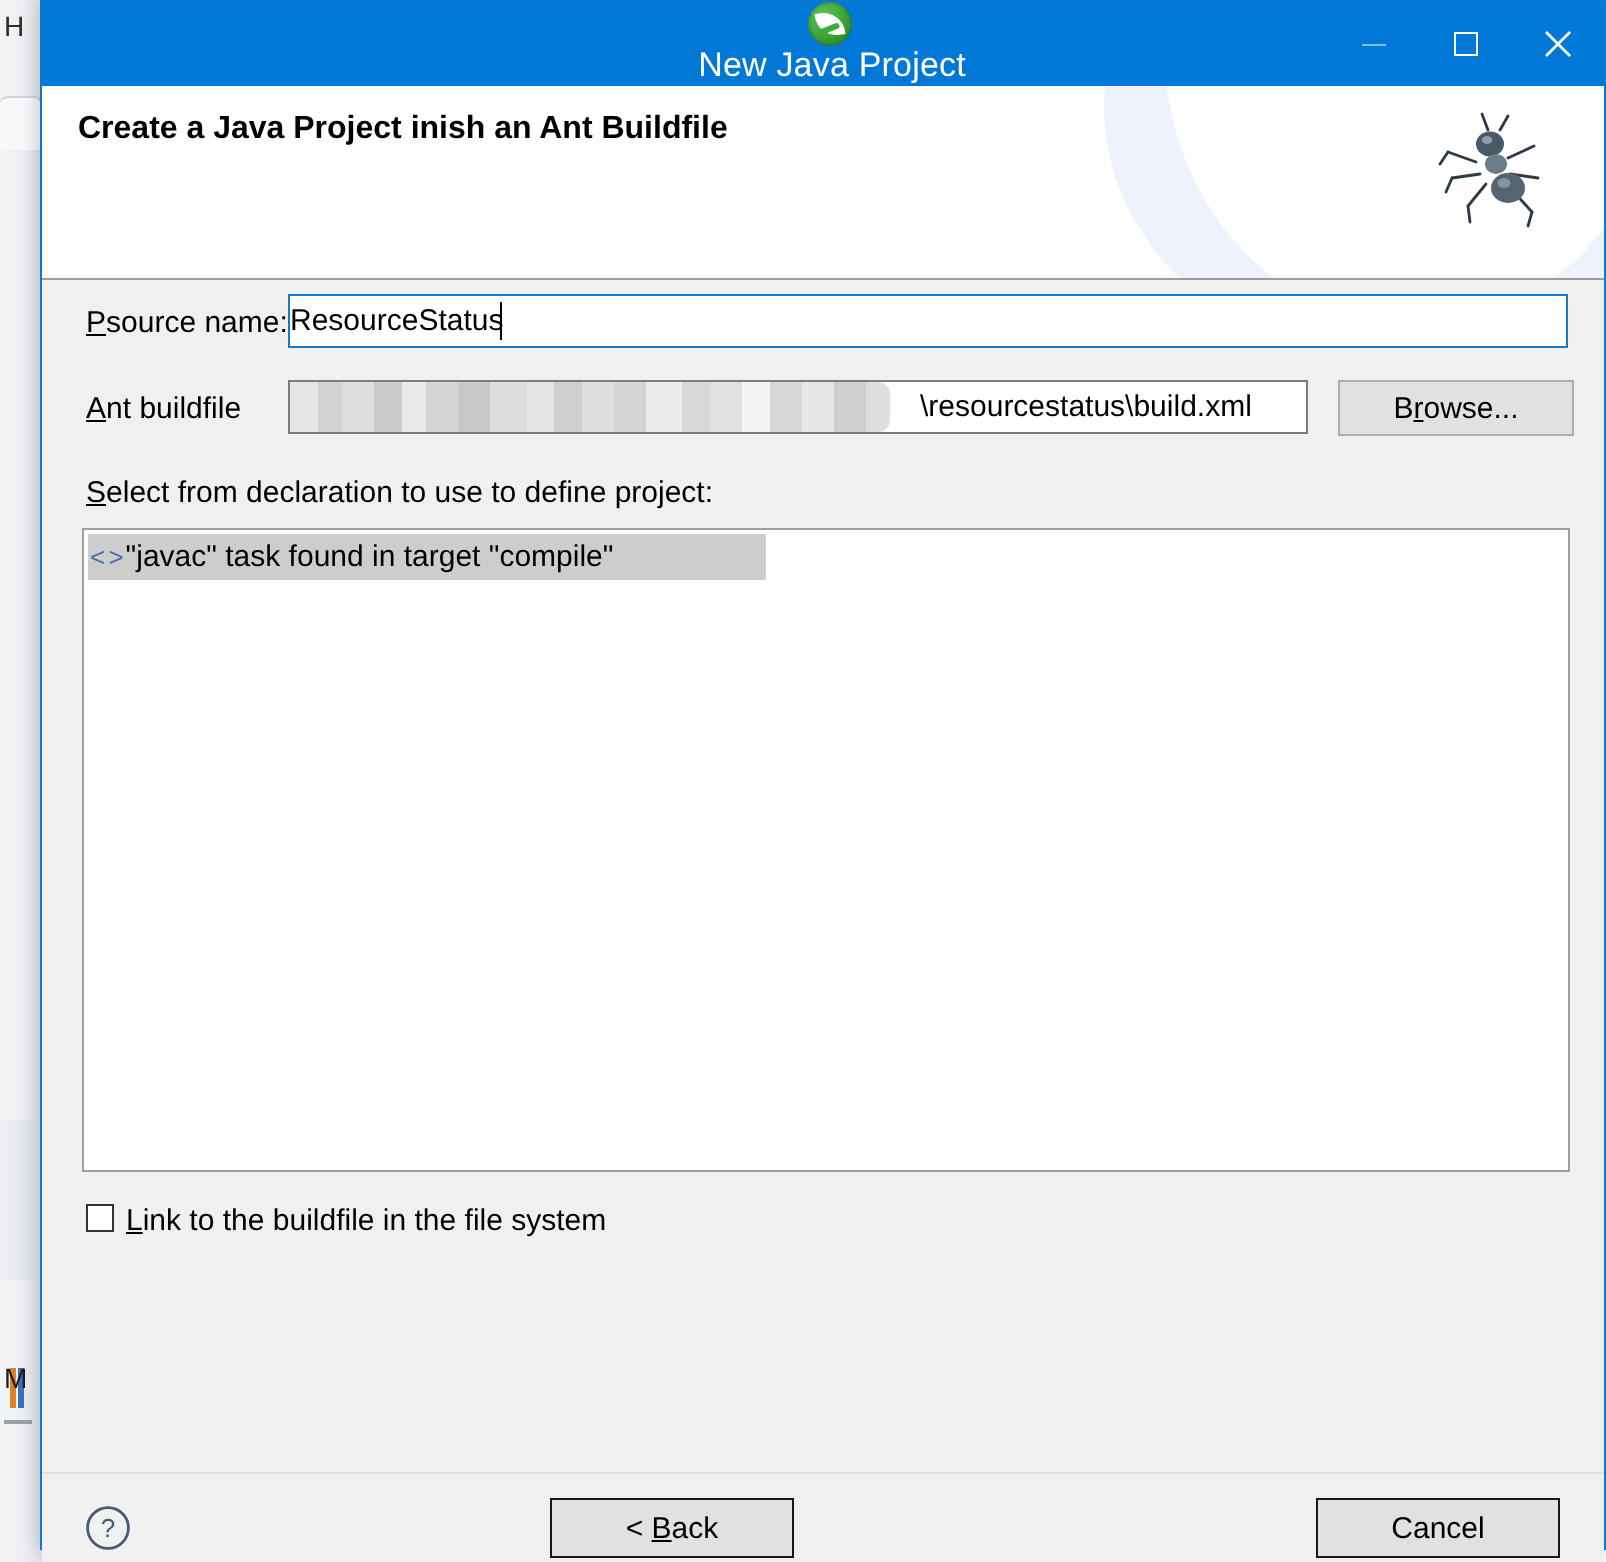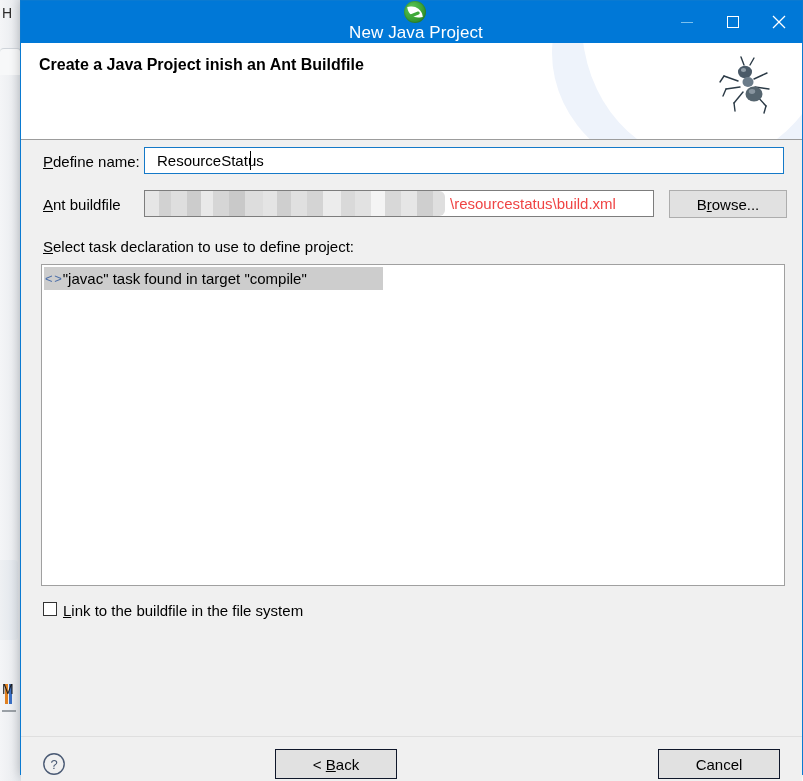--- a/index.html
+++ b/index.html
@@ -214,21 +214,21 @@
   }
   #input-projname {
     position: absolute;
     left: 123px; top: 7px;
     width: 640px; height: 27px;
     border: 1px solid #1479c8;
     background: #ffffff;
     box-sizing: border-box;
     font-size: 15px;
     color: #000000;
-    padding: 0 12px;
+    padding: 0 0;
     line-height: 25px;
     font-family: "Liberation Sans", sans-serif;
     outline: none;
   }
   #caret {
     position: absolute;
     left: 229px; top: 11px;
     width: 1px; height: 19px;
     background: #000000;
   }
@@ -261,23 +261,23 @@
         #e4e4e4 118px,#e4e4e4 132px,#cfcfcf 132px,#cfcfcf 146px,
         #e0e0e0 146px,#e0e0e0 162px,#d4d4d4 162px,#d4d4d4 178px,
         #ececec 178px,#ececec 196px,#d9d9d9 196px,#d9d9d9 210px,
         #e2e2e2 210px,#e2e2e2 226px,#f4f4f4 226px,#f4f4f4 240px,
         #d8d8d8 240px,#d8d8d8 256px,#e6e6e6 256px,#e6e6e6 272px,
         #cfcfcf 272px,#cfcfcf 288px,#dfdfdf 288px,#dfdfdf 300px);
     border-radius: 0 6px 6px 0;
   }
   #buildfile-text {
     font-size: 15px;
-    color: #ef4444;
-    white-space: nowrap;
-    padding-left: 5px;
+    color: #000000;
+    white-space: nowrap;
+    padding-left: 15px;
   }
   #btn-browse {
     position: absolute;
     left: 648px; top: 50px;
     width: 118px; height: 28px;
     background: #e1e1e1;
     border: 1px solid #adadad;
     box-sizing: border-box;
     font-size: 15px;
     color: #000000;
@@ -442,38 +442,38 @@
         <ellipse cx="34" cy="31" rx="5.5" ry="5" fill="#6b7c8a"></ellipse>
         <ellipse cx="40" cy="43" rx="8.5" ry="7.5" fill="#55656f"></ellipse>
         <ellipse cx="29.5" cy="19" rx="2.6" ry="2" fill="#aab6bf" opacity="0.75"></ellipse>
         <ellipse cx="38" cy="40.5" rx="3.2" ry="2.4" fill="#aab6bf" opacity="0.6"></ellipse>
       </svg>
     </div>
 
     <div id="content">
 
       <div class="lbl" id="lbl-projname">
-        <span class="ul">P</span><span>define name:</span>
+        <span class="ul">P</span><span>source name:</span>
       </div>
       <input id="input-projname" readonly="" value="ResourceStatus" style="">
       <div id="caret"></div>
 
       <div class="lbl" id="lbl-buildfile">
         <span class="ul">A</span><span>nt buildfile</span>
       </div>
       <div id="input-buildfile">
         <div id="mosaic"></div>
         <div id="buildfile-text">\resourcestatus\build.xml</div>
       </div>
       <div id="btn-browse">
         <span>B<span class="ul">r</span>owse...</span>
       </div>
 
       <div class="lbl" id="lbl-select">
-        <span class="ul">S</span><span>elect task declaration to use to define project:</span>
+        <span class="ul">S</span><span>elect from declaration to use to define project:</span>
       </div>
 
       <div id="listbox">
         <div id="list-item">
           <span class="xml-icon">&lt; &gt;</span>
           <span id="list-item-label">"javac" task found in target "compile"</span>
         </div>
       </div>
 
       <div id="chk-row">

